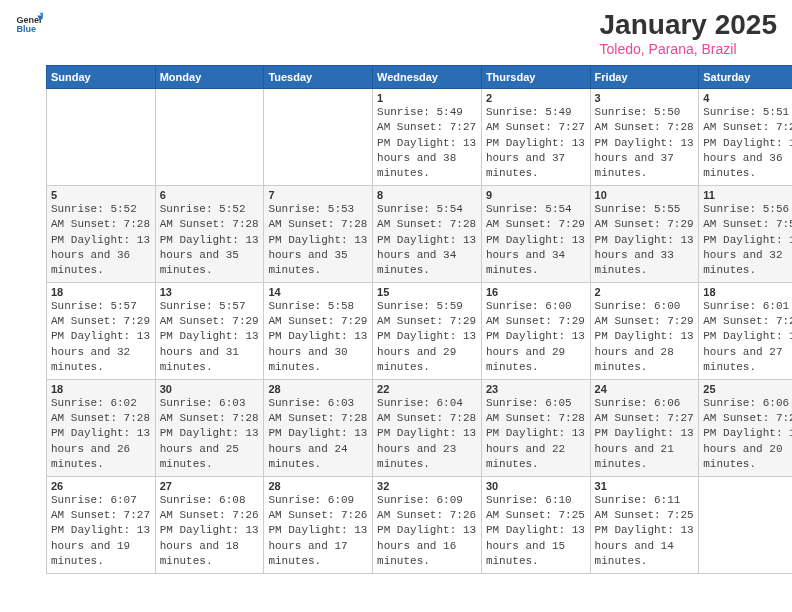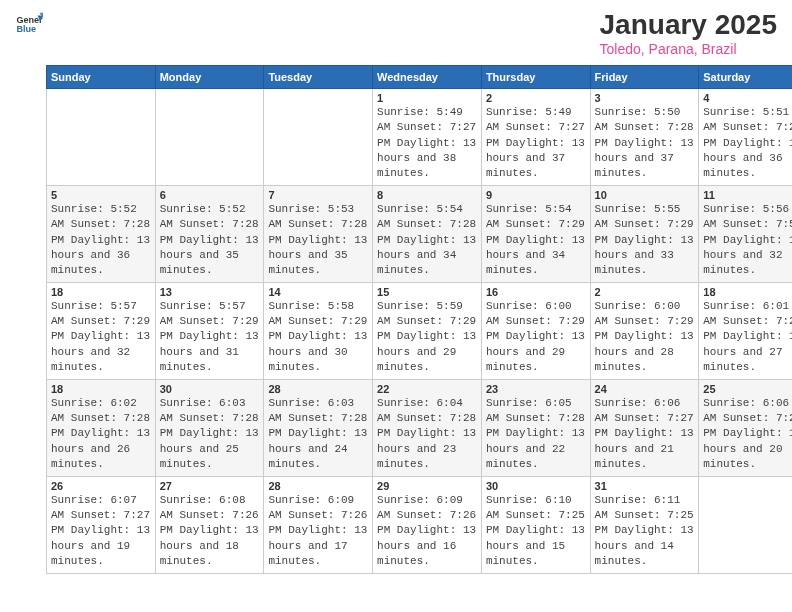--- a/index.html
+++ b/index.html
@@ -320,21 +320,21 @@
 and 18 minutes.</div>
           </td>
           <td>
             <span class="day-num">28</span>
             <div class="day-info">Sunrise: 6:09 AM
 Sunset: 7:26 PM
 Daylight: 13 hours
 and 17 minutes.</div>
           </td>
           <td>
-            <span class="day-num">29</span>
+            <span class="day-num">32</span>
             <div class="day-info">Sunrise: 6:09 AM
 Sunset: 7:26 PM
 Daylight: 13 hours
 and 16 minutes.</div>
           </td>
           <td>
             <span class="day-num">30</span>
             <div class="day-info">Sunrise: 6:10 AM
 Sunset: 7:25 PM
 Daylight: 13 hours

